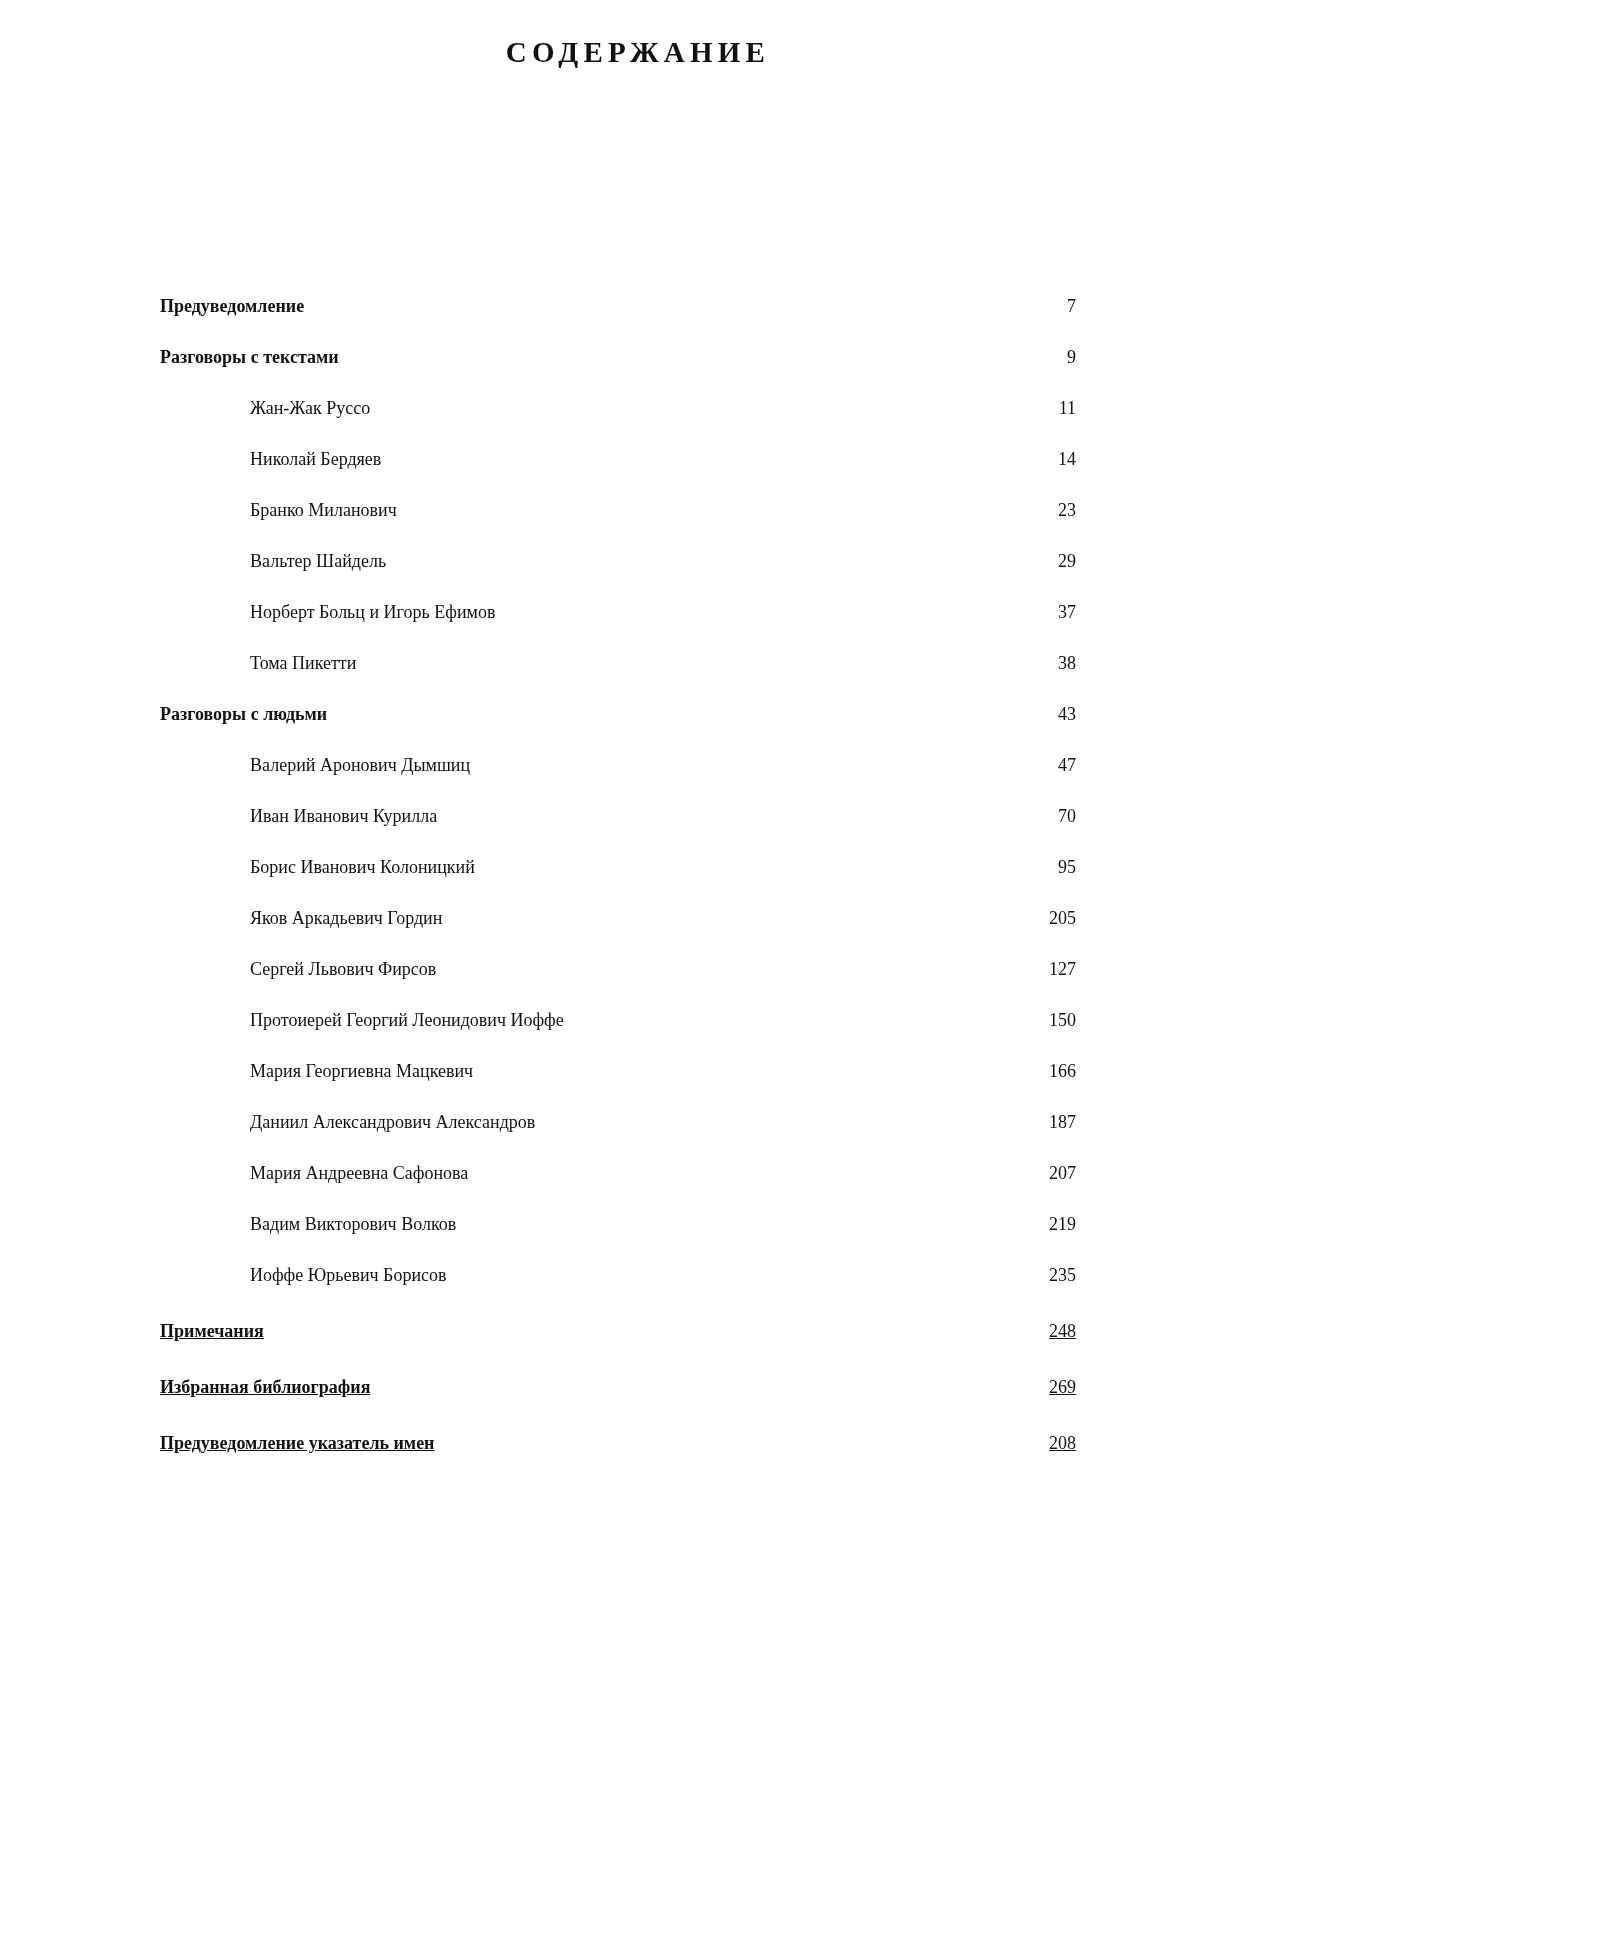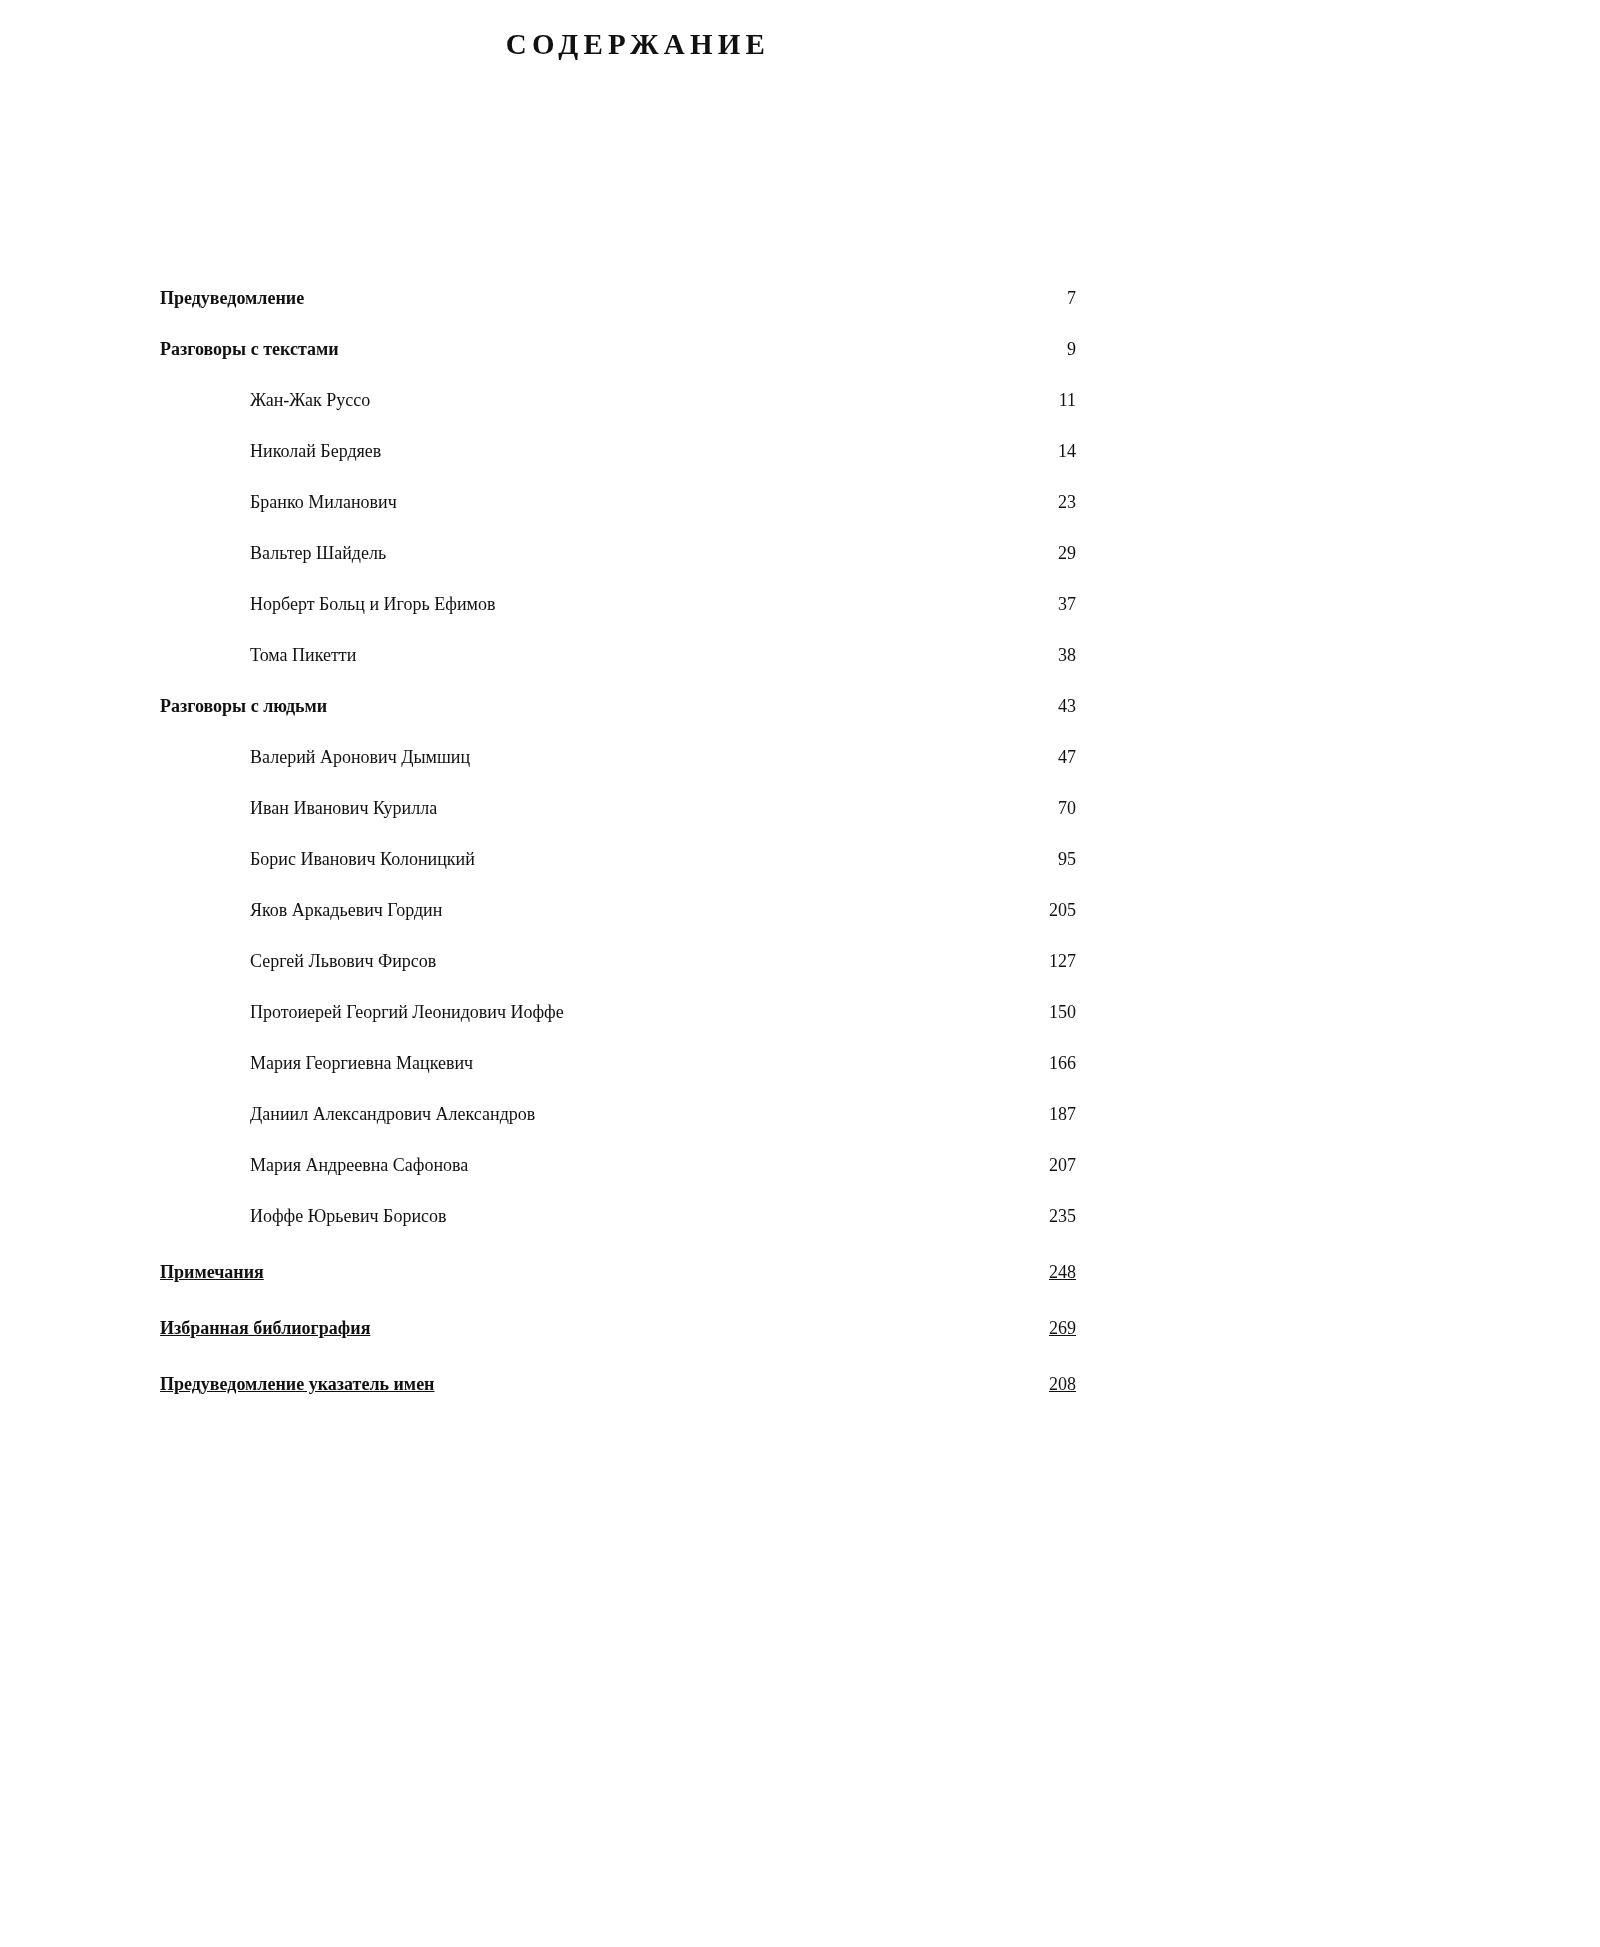--- a/index.html
+++ b/index.html
@@ -12,21 +12,21 @@
     width: 1600px;
     height: 1947px;
     background: #ffffff;
     font-family: "Liberation Serif", "DejaVu Serif", serif;
     color: #111111;
     box-sizing: border-box;
   }
   .content {
     position: absolute;
     left: 160px;
-    top: 28px;
+    top: 36px;
     width: 916px;
   }
   .title {
     margin: 0;
     font-size: 29px;
     font-weight: 700;
     letter-spacing: 0.18em;
     text-align: center;
     padding-left: 40px; 
   }
@@ -134,20 +134,24 @@
         </div>
         <div class="row level-1">
           <span class="label">Даниил Александрович Александров</span>
           <span class="pagenum">187</span>
         </div>
         <div class="row level-1">
           <span class="label">Мария Андреевна Сафонова</span>
           <span class="pagenum">207</span>
         </div>
         <div class="row level-1">
+          <span class="label">Вадим Викторович Волков</span>
+          <span class="pagenum">219</span>
+        </div>
+        <div class="row level-1">
           <span class="label">Иоффе Юрьевич Борисов</span>
           <span class="pagenum">235</span>
         </div>
         <div class="row level-0 bold spaced">
           <span class="label">Примечания</span>
           <span class="pagenum">248</span>
         </div>
         <div class="row level-0 bold spaced">
           <span class="label">Избранная библиография</span>
           <span class="pagenum">269</span>

